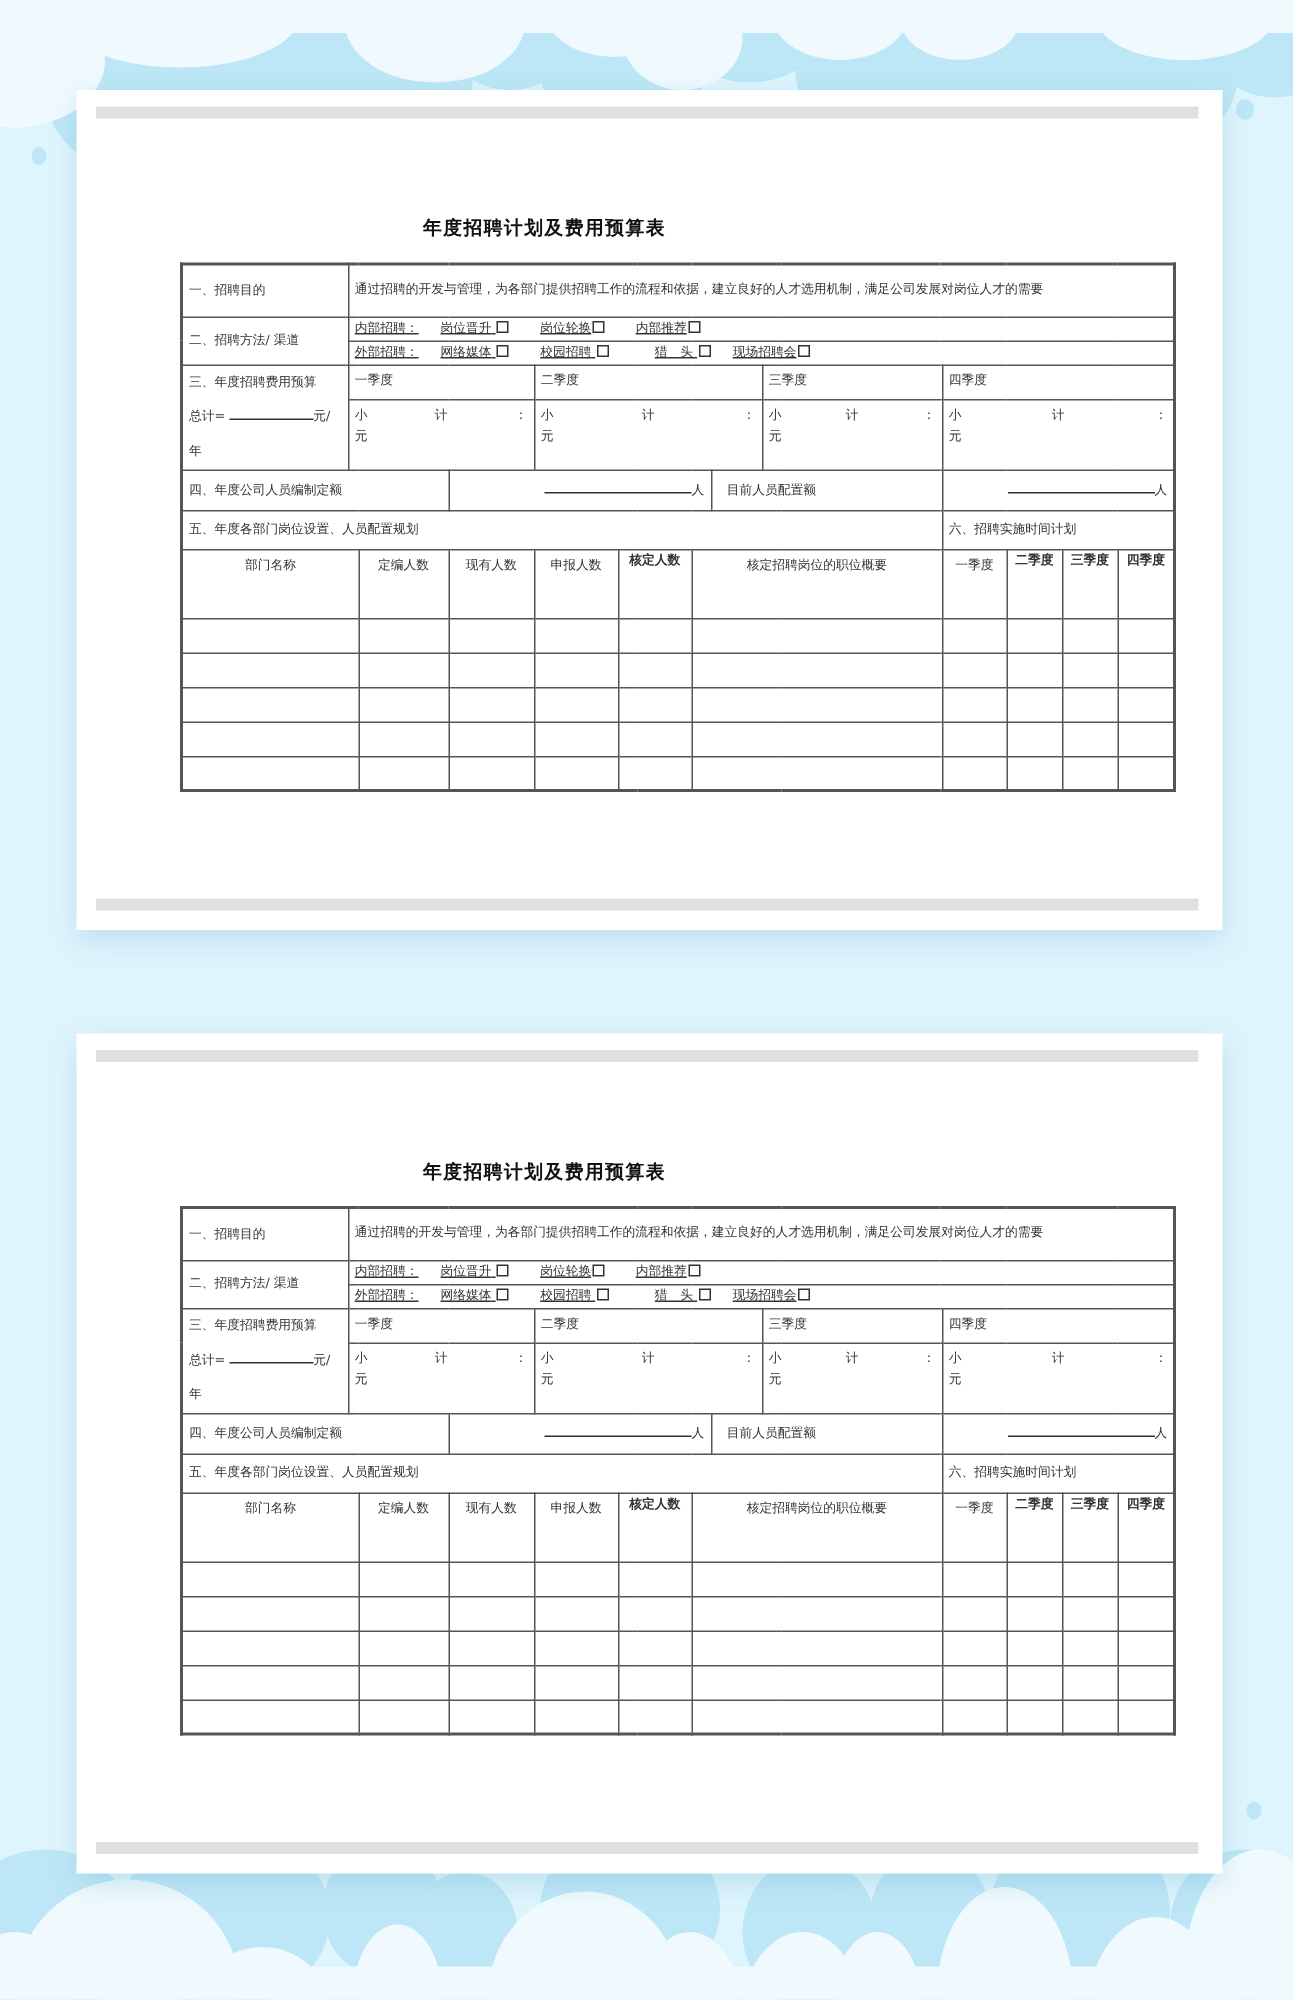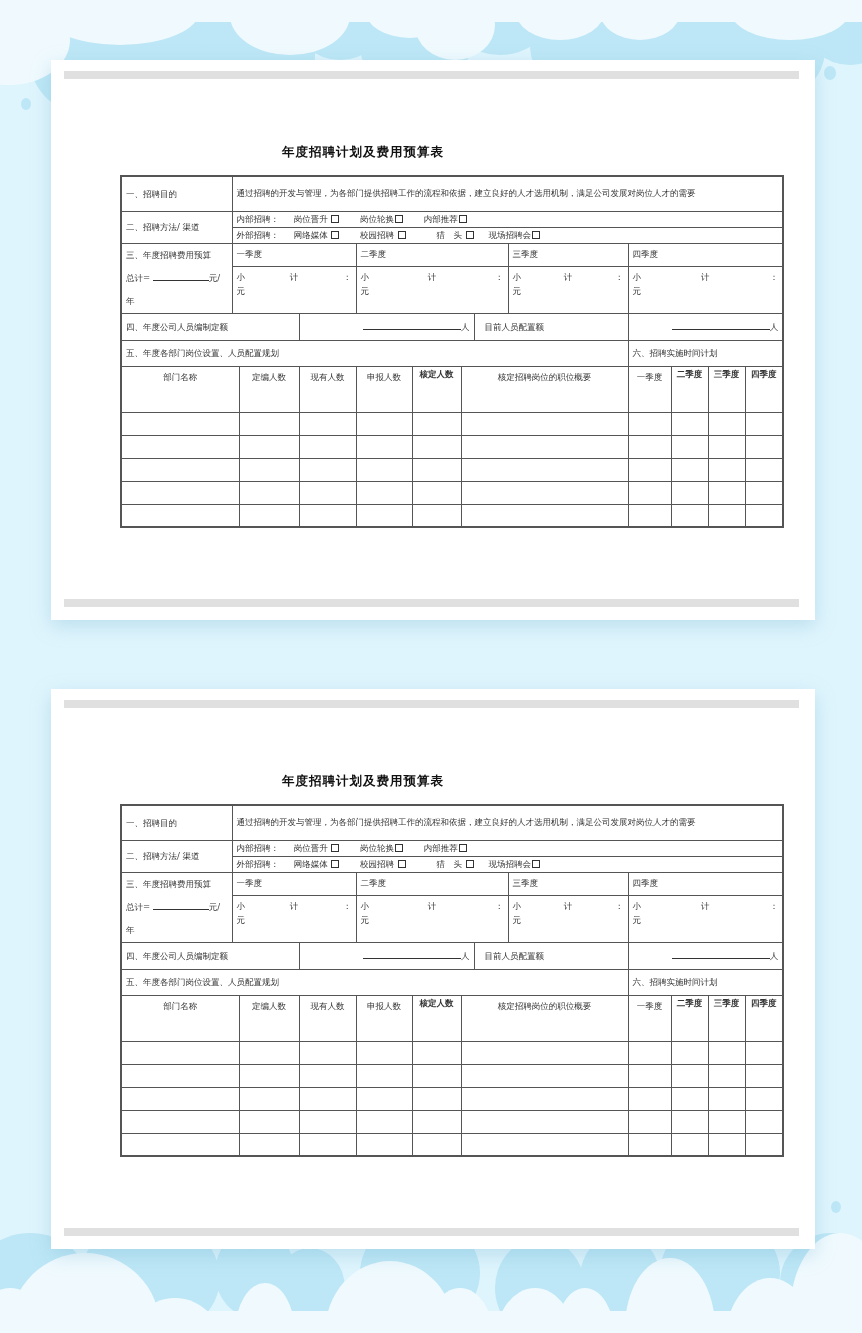--- a/index.html
+++ b/index.html
@@ -62,21 +62,21 @@
     vertical-align: middle;
     line-height: 14px;
     overflow: hidden;
     white-space: nowrap;
   }
   .wrap { white-space: normal !important; }
   .center { text-align: center; }
   .vtop { vertical-align: top !important; padding-top: 3px !important; }
   .ul { display: inline-block; border-bottom: 1px solid #333; height: 10px; vertical-align: baseline; }
   .cb { display: inline-block; width: 8px; height: 8px; border: 1px solid #333; vertical-align: -1px; margin-left: 1px; }
-  .opt { display: inline-block; margin-right: 12px; }
+  .opt { display: inline-block; margin-right: 12px; text-decoration: underline; }
   .sub-row { display: flex; justify-content: space-between; }
   .tall2 { line-height: 23px; font-weight: bold; }
 </style>
 </head>
 <body>
 
 <div class="bg-top">
   <svg width="862" height="140" viewBox="0 0 862 140">
     <rect x="0" y="0" width="862" height="140" fill="#dff5fd"></rect>
     <g fill="#bde7f6">

